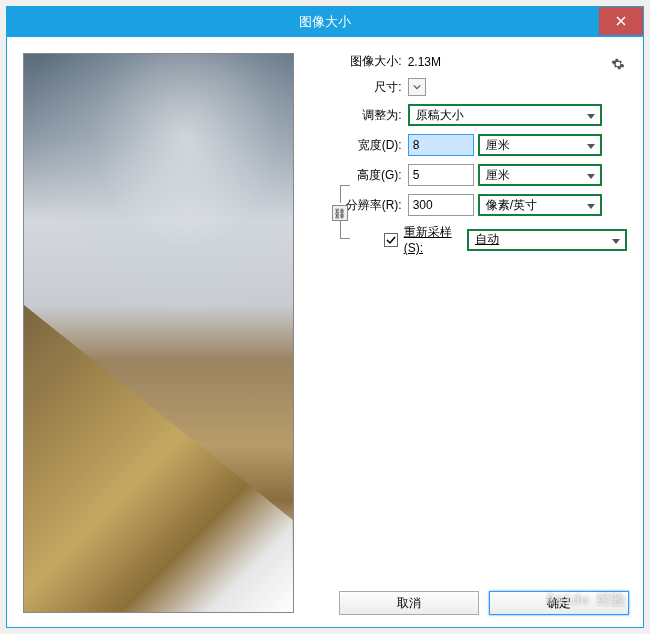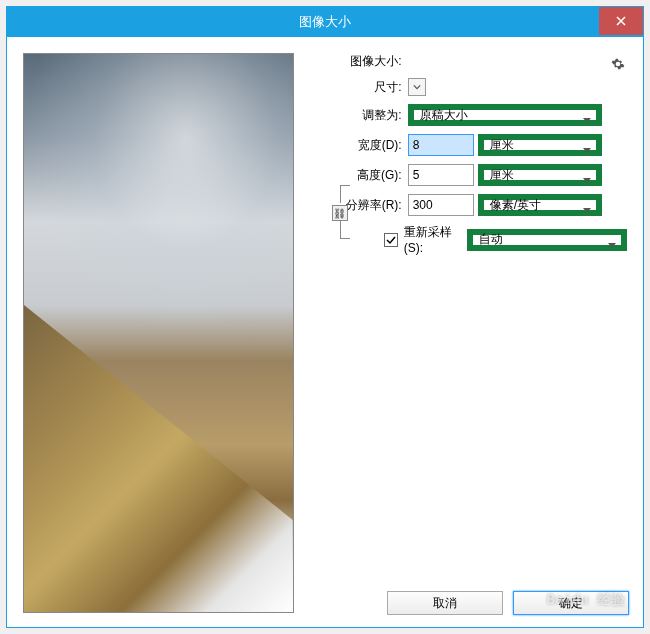--- a/index.html
+++ b/index.html
@@ -20,40 +20,40 @@
 .gear { position: absolute; right: 2px; top: 4px; cursor: pointer; }
 .gear svg { width: 14px; height: 14px; fill: #555; }
 
 .row { display: flex; align-items: center; margin-bottom: 8px; }
 .row-label { width: 100px; text-align: right; padding-right: 6px; }
 .row-value { display: flex; align-items: center; gap: 4px; flex: 1; }
 
 .dim-btn { width: 18px; height: 18px; border: 1px solid #999; background: #f5f5f5; display: flex; align-items: center; justify-content: center; cursor: pointer; }
 .dim-btn svg { width: 8px; height: 8px; }
 
-.selectbox { height: 22px; border: 6px solid #15803d; background: #fff; padding: 0 18px 0 6px; display: flex; align-items: center; position: relative; cursor: pointer; }
+.selectbox { height: 22px; border: 2px solid #15803d; background: #fff; padding: 0 18px 0 6px; display: flex; align-items: center; position: relative; cursor: pointer; }
 .selectbox::after { content: ""; position: absolute; right: 5px; top: 8px; border-left: 4px solid transparent; border-right: 4px solid transparent; border-top: 5px solid #555; }
 .selectbox.full { width: 194px; }
 .selectbox.unit { width: 124px; text-align: center; }
 
 .inputbox { height: 22px; border: 1px solid #999; padding: 0 4px; width: 66px; }
 .inputbox.focused { border: 1px solid #3399ff; background: #cce5ff; }
 
 .link-bracket { position: absolute; left: 38px; top: 132px; width: 20px; height: 54px; }
 .link-bracket .top-line { position: absolute; left: 8px; top: 0; width: 10px; height: 1px; background: #888; }
 .link-bracket .bot-line { position: absolute; left: 8px; bottom: 0; width: 10px; height: 1px; background: #888; }
 .link-bracket .v-top { position: absolute; left: 8px; top: 0; width: 1px; height: 18px; background: #888; }
 .link-bracket .v-bot { position: absolute; left: 8px; bottom: 0; width: 1px; height: 18px; background: #888; }
 .link-icon { position: absolute; left: 0; top: 20px; width: 16px; height: 16px; border: 1px solid #888; background: #f0f0f0; display: flex; align-items: center; justify-content: center; cursor: pointer; font-size: 10px; }
 
 .checkbox { width: 14px; height: 14px; border: 1px solid #666; display: inline-flex; align-items: center; justify-content: center; margin-right: 4px; cursor: pointer; }
 .checkbox svg { width: 10px; height: 10px; }
 
 .button-bar { position: absolute; bottom: 12px; right: 14px; display: flex; gap: 10px; }
-.btn { width: 116px; height: 24px; border: 1px solid #aaa; background: linear-gradient(#fdfdfd, #ececec); display: flex; align-items: center; justify-content: center; cursor: pointer; }
+.btn { width: 140px; height: 24px; border: 1px solid #aaa; background: linear-gradient(#fdfdfd, #ececec); display: flex; align-items: center; justify-content: center; cursor: pointer; }
 .btn.primary { border: 1px solid #3399ff; box-shadow: 0 0 2px #3399ff; }
 
 .watermark { position: absolute; right: 18px; bottom: 18px; color: rgba(255,255,255,0.5); font-size: 14px; font-weight: bold; text-shadow: 0 0 3px rgba(0,0,0,0.3); pointer-events: none; font-family: Liberation Mono, monospace; }
 </style>
 </head>
 <body>
 
 <div class="dialog">
   <div class="titlebar">
     <span class="titlebar-text">图像大小</span>
@@ -69,20 +69,21 @@
 
     <div class="right-panel">
       <div class="gear">
         <svg viewBox="0 0 24 24">
             <path d="M12 8a4 4 0 100 8 4 4 0 000-8zm9 4a7 7 0 01-.1 1.2l2 1.6-2 3.4-2.4-1a7 7 0 01-2 1.2l-.4 2.6h-4l-.4-2.6a7 7 0 01-2-1.2l-2.4 1-2-3.4 2-1.6A7 7 0 013 12a7 7 0 01.1-1.2l-2-1.6 2-3.4 2.4 1a7 7 0 012-1.2L8 3h4l.4 2.6a7 7 0 012 1.2l2.4-1 2 3.4-2 1.6c.1.4.2.8.2 1.2z"></path>
           </svg>
       </div>
 
       <div class="row">
         <div class="row-label">图像大小:</div>
+        <div class="row-value">2.13M</div>
       </div>
 
       <div class="row">
         <div class="row-label">尺寸:</div>
         <div class="row-value">
           <div class="dim-btn">
             <svg viewBox="0 0 10 10">
                 <path d="M1 3 L5 7 L9 3" stroke="#555" fill="none" stroke-width="1.5"></path>
               </svg>
           </div>
@@ -137,21 +138,21 @@
       </div>
 
       <div class="row">
         <div class="row-label" style="display:flex; justify-content:flex-end; align-items:center;">
           <span class="checkbox">
             <svg viewBox="0 0 10 10">
                 <path d="M1 5 L4 8 L9 2" stroke="#000" fill="none" stroke-width="1.5"></path>
               </svg>
           </span>
         </div>
-        <div class="row-value" style="margin-left:-4px;">
+        <div class="row-value" style="margin-left:-4px;text-decoration:underline;">
           <span style="margin-right:6px;">重新采样(S):</span>
           <div class="selectbox full">
             <span>自动</span>
           </div>
         </div>
       </div>
 
     </div>
   </div>
 

